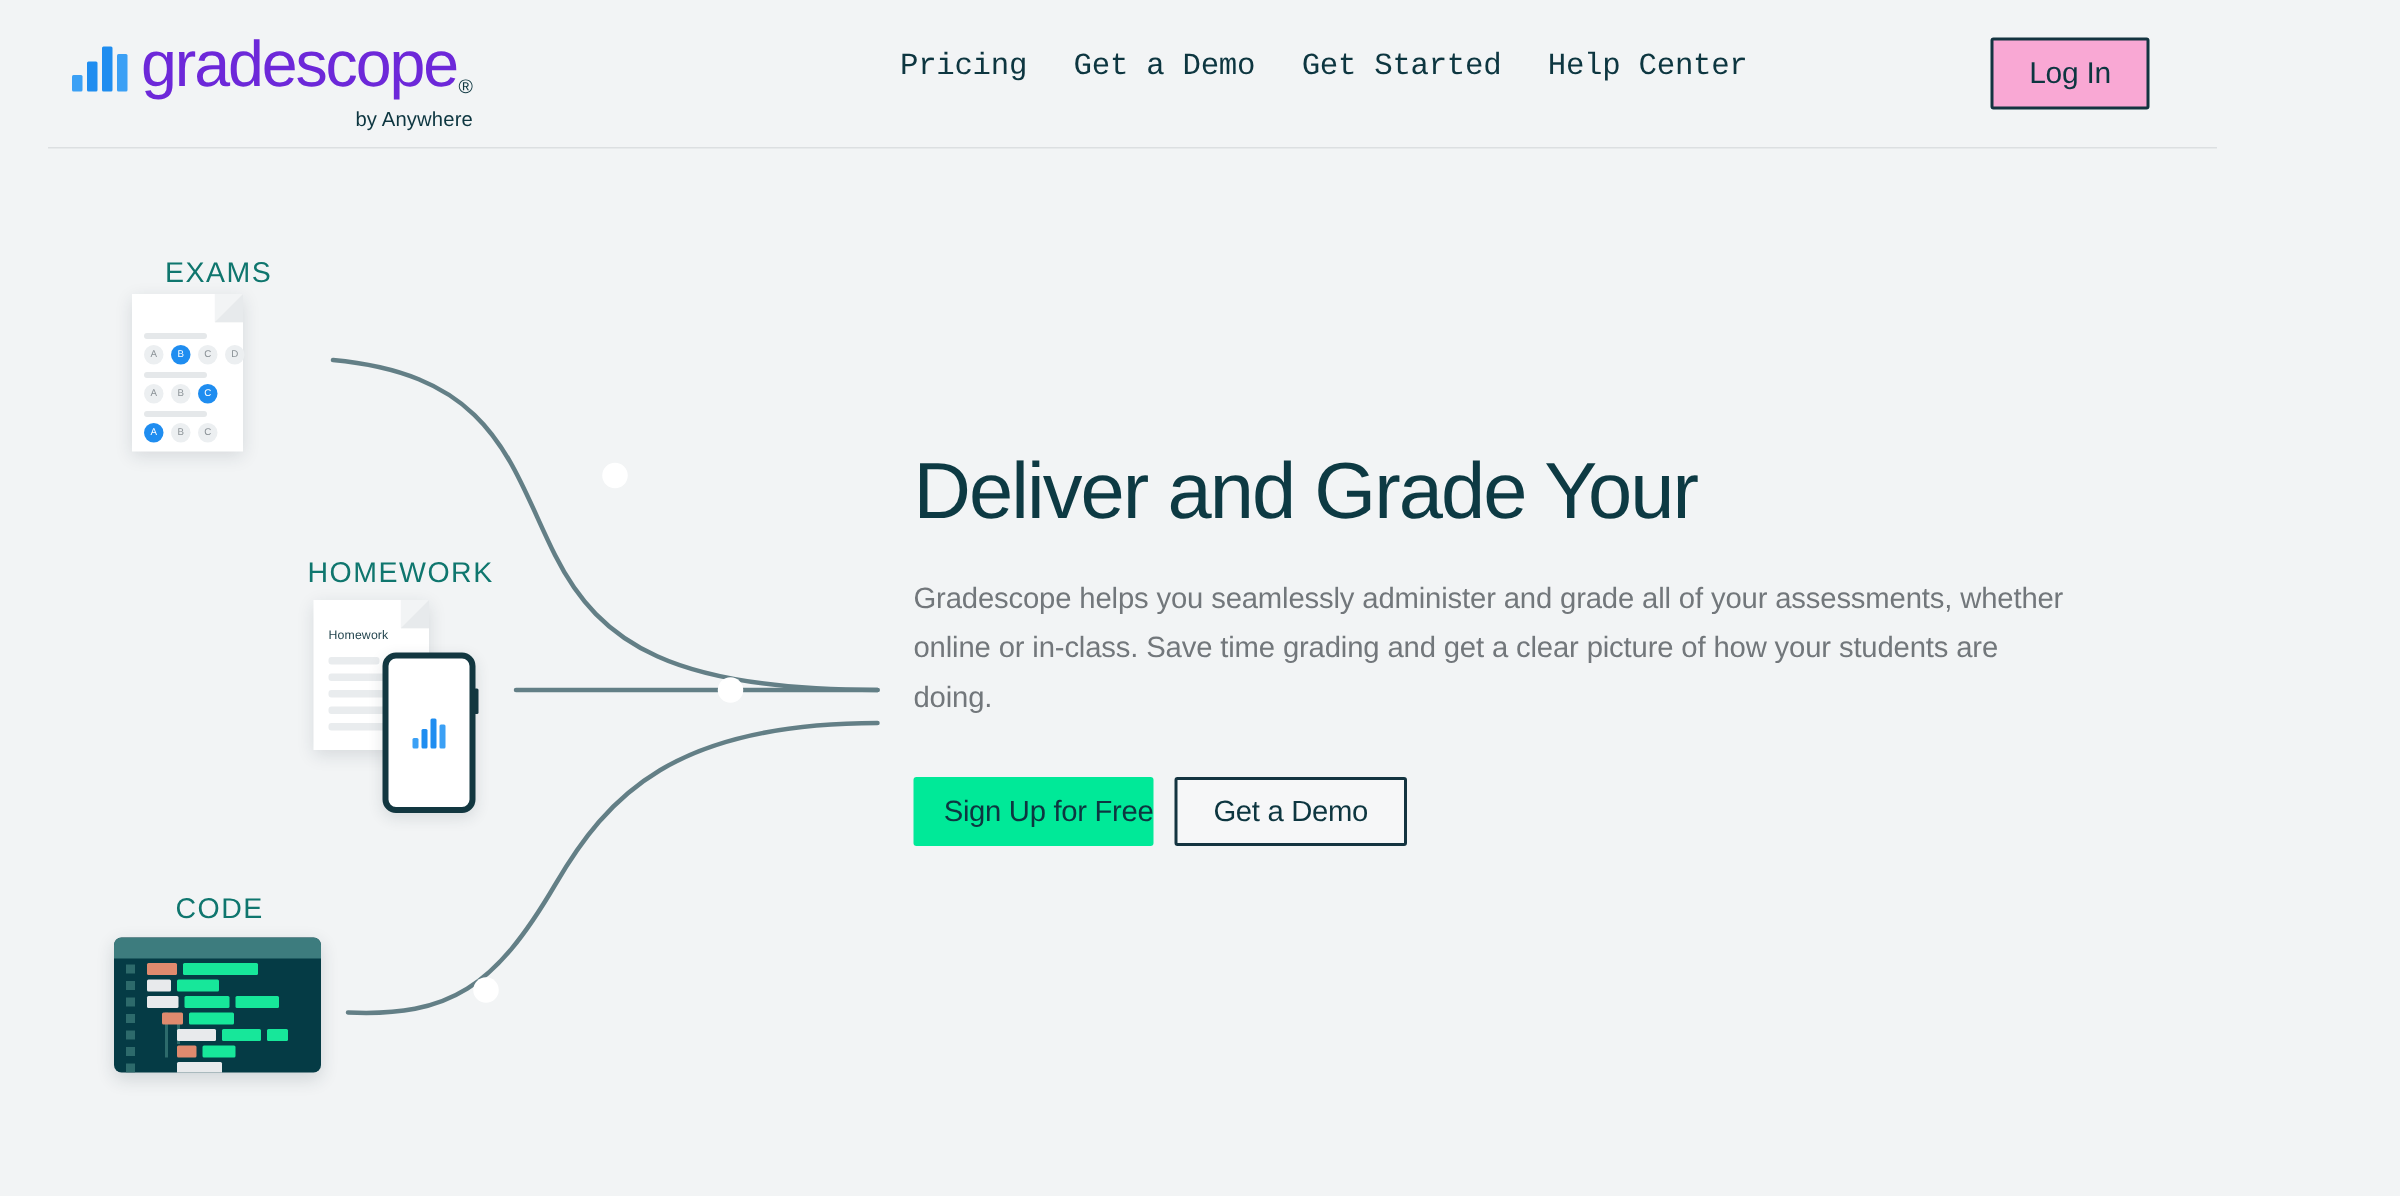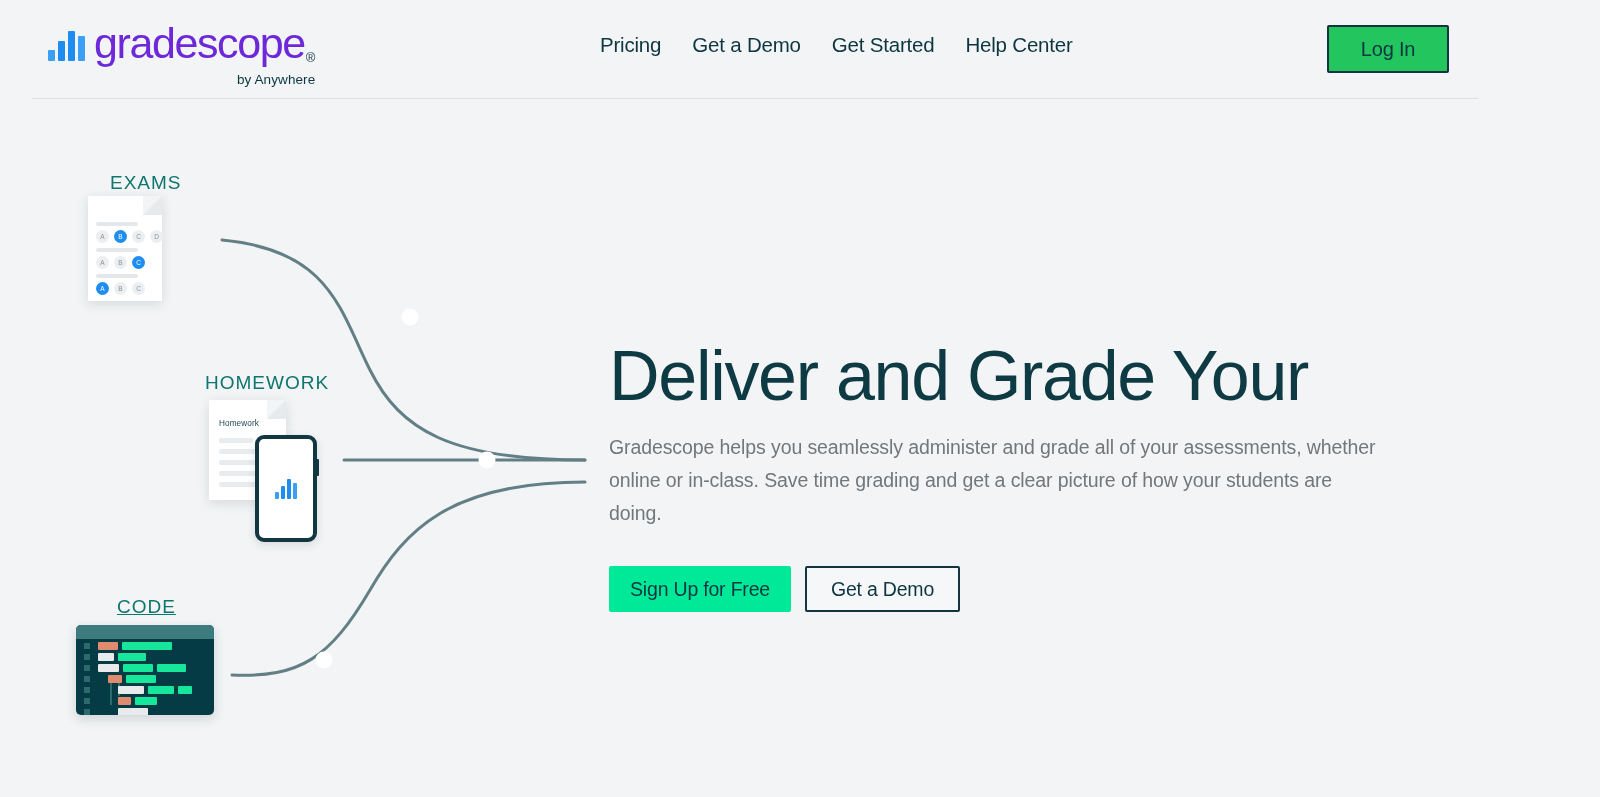--- a/index.html
+++ b/index.html
@@ -31,67 +31,67 @@
   .logo-bars i:nth-child(2) { height: 20px; }
   .logo-bars i:nth-child(3) { height: 30px; }
   .logo-bars i:nth-child(4) { height: 25px; background:#3ba0f5; }
   .logo-text {
     font-size: 43px; letter-spacing: -1.4px; color: #6d28d9;
     font-weight: 500; line-height: 1;
   }
   .logo-reg { font-size: 13px; color:#0d3640; vertical-align: super; margin-left:1px;}
   .logo-sub { font-size: 13.5px; color: #0d3640; letter-spacing: .1px; margin-top: 7px; }
 
-  .nav { position: absolute; left: 600px; top: 33px; display: flex; gap: 31px; align-items: center; }
+  .nav { position: absolute; left: 600px; top: 33px; display: flex; gap: 31px; align-items: center; font-family: Liberation Mono, monospace; }
   .nav a {
     font-size: 20.5px; color: #0d3640; text-decoration: none; letter-spacing: -.2px;
     white-space: nowrap;
   }
   .btn-signup-top {
     position: absolute; left: 1183px; top: 25px; width: 118px; height: 48px;
     background: #00e998; color: #0d3640; border: none; border-radius: 2px;
     font-size: 20px; font-family: inherit; letter-spacing: -.2px; cursor: pointer;
   }
   .btn-login-top {
-    position: absolute; left: 1327px; top: 25px; width: 122px; height: 48px;
-    background: #22c55e; color: #0d3640; border: 2px solid #143440; border-radius: 2px;
+    position: absolute; left: 1327px; top: 25px; width: 106px; height: 48px;
+    background: #f9a8d4; color: #0d3640; border: 2px solid #143440; border-radius: 2px;
     font-size: 20px; font-family: inherit; letter-spacing: -.2px; cursor: pointer;
   }
 
   
   .hero-text { position: absolute; left: 609px; top: 295px; width: 790px; }
   .hero-title {
-    font-size: 70px; line-height: 66px; color: #0d3a43;
-    letter-spacing: -1.3px; font-weight: 500; margin-top: 48px;
+    font-size: 53px; line-height: 66px; color: #0d3a43;
+    letter-spacing: -1.3px; font-weight: 500;
   }
   .hero-body {
     margin-top: 22px; font-size: 19.5px; line-height: 33px; color: #72777b;
     width: 770px; letter-spacing: -.1px;
   }
   .hero-cta { margin-top: 36px; display: flex; gap: 14px; }
   .btn-free {
-    width: 182px; height: 46px; background: #00e998; border: none; border-radius: 2px;
-    color: #0d3640; font-size: 19.5px; font-family: inherit; letter-spacing: -.2px; cursor: pointer;
+    width: 160px; height: 46px; background: #00e998; border: none; border-radius: 2px;
+    color: #0d3640; font-size: 19.5px; font-family: inherit; letter-spacing: -.2px; cursor: pointer; text-align: right;
   }
   .btn-demo {
     width: 155px; height: 46px; background: #f6f7f8; border: 2px solid #143440; border-radius: 2px;
     color: #0d3640; font-size: 19.5px; font-family: inherit; letter-spacing: -.2px; cursor: pointer;
   }
 
   
   .illus { position: absolute; left: 0; top: 110px; width: 600px; height: 640px; }
   .illus svg { position: absolute; left: 0; top: 0; }
 
   .sec-label {
     position: absolute; font-size: 19px; letter-spacing: 1.0px; color: #0f766e;
     font-weight: 500;
   }
   .lbl-exams { left: 110px; top: 62px; }
   .lbl-hw    { left: 205px; top: 262px; }
-  .lbl-code  { left: 117px; top: 486px; text-decoration: underline; }
+  .lbl-code  { left: 117px; top: 486px; }
 
   
   .doc { position: absolute; background:#fff; box-shadow: 0 3px 11px rgba(30,50,60,.13); }
   .fold-wrap { position:absolute; right:0; top:0; width:19px; height:19px; overflow:hidden;}
   .fold-wrap::before{
     content:""; position:absolute; right:0; top:0; width:19px; height:19px;
     background:#f2f4f5;
   }
   .fold-wrap::after{
     content:""; position:absolute; right:0; top:0; width:0; height:0;

